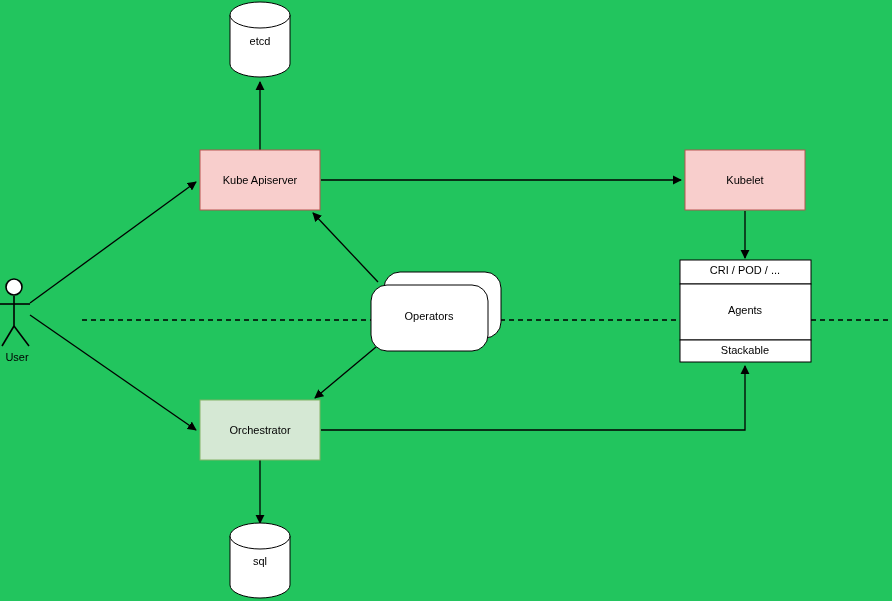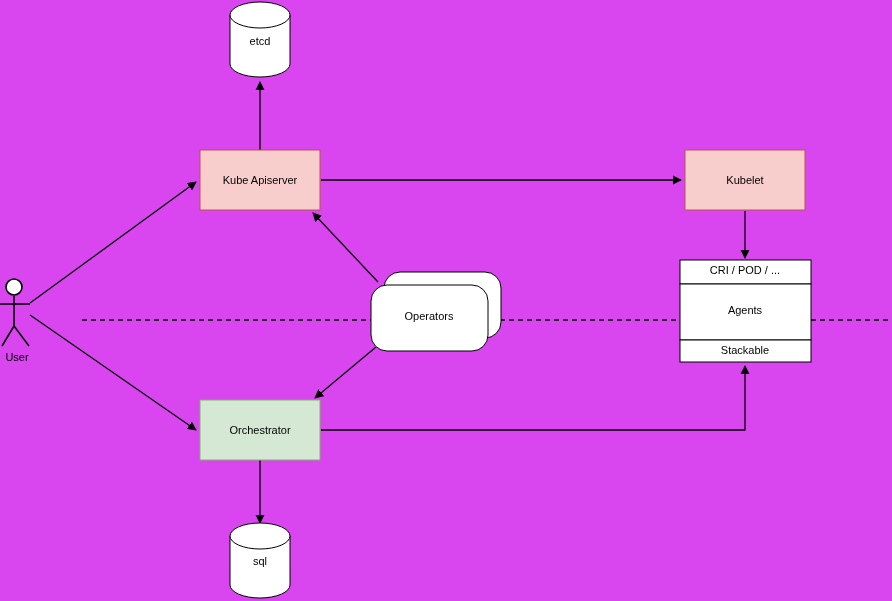--- a/index.html
+++ b/index.html
@@ -7,21 +7,21 @@
     padding: 0;
     background: #ffffff;
   }
   body {
     font-family: "Liberation Sans", sans-serif;
   }
   #canvas {
     position: relative;
     width: 892px;
     height: 601px;
-    background: #d946ef;
+    background: #22c55e;
     overflow: hidden;
   }
   #diagram-svg {
     position: absolute;
     left: 0;
     top: 0;
     width: 892px;
     height: 601px;
   }
   .node-label {

